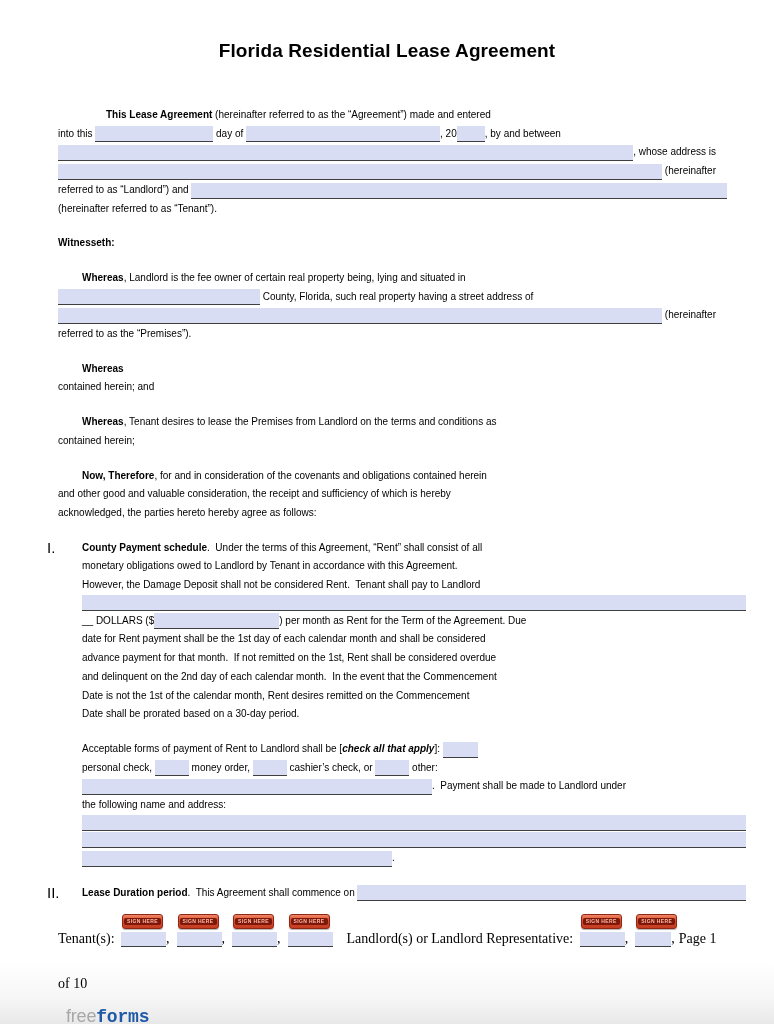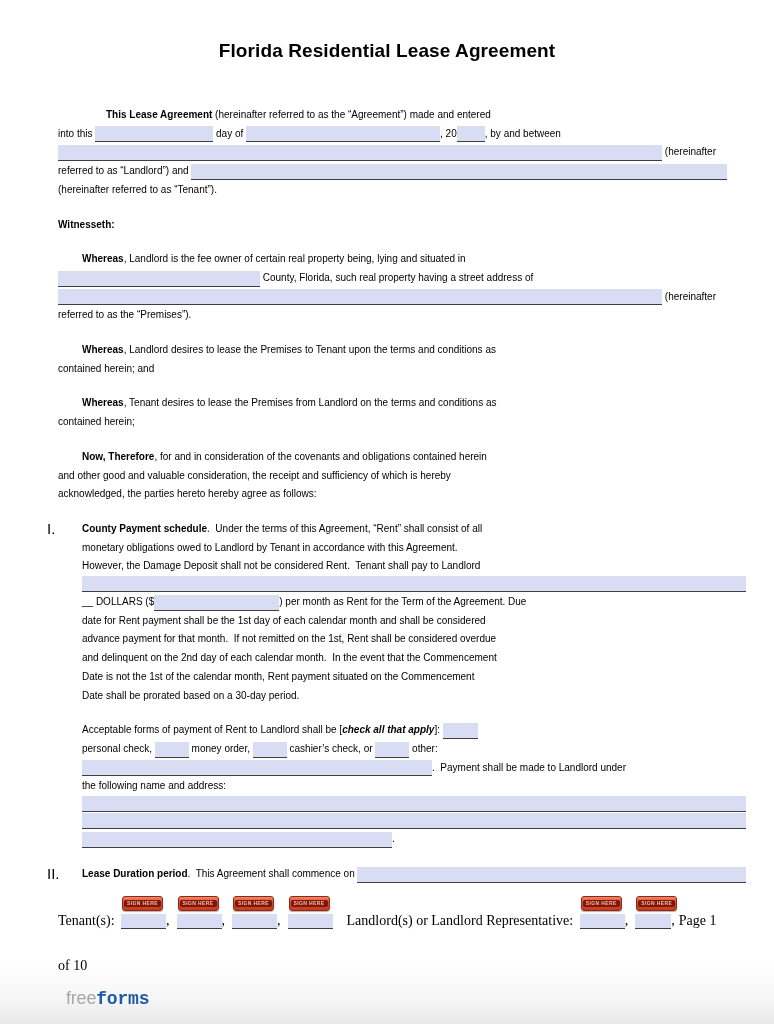--- a/index.html
+++ b/index.html
@@ -95,20 +95,23 @@
     <div class="title">Florida Residential Lease Agreement</div>
 
     <div class="para">
       <div class="line ind48">
         <span class="b">This Lease Agreement</span><span> (hereinafter referred to as the “Agreement”) made and entered</span>
       </div>
       <div class="line">
         <span>into this </span><span class="blank w118"></span><span> day of </span><span class="blank w194"></span><span>, 20</span><span class="blank w28"></span><span>, by and between</span>
       </div>
       <div class="line">
+        <span class="blank fill"></span><span>, whose address is</span>
+      </div>
+      <div class="line">
         <span class="blank fill"></span><span> (hereinafter</span>
       </div>
       <div class="line">
         <span>referred to as “Landlord”) and </span><span class="blank fill ext11"></span>
       </div>
       <div class="line">
         <span>(hereinafter referred to as “Tenant”).</span>
       </div>
     </div>
 
@@ -128,21 +131,21 @@
       <div class="line">
         <span class="blank fill"></span><span> (hereinafter</span>
       </div>
       <div class="line">
         <span>referred to as the “Premises”).</span>
       </div>
     </div>
 
     <div class="para">
       <div class="line ind24">
-        <span class="b">Whereas</span><span>, Landlord desires to lease the Premises to Tenant upon the terms and conditions as</span>
+        <span class="b">Whereas</span>
       </div>
       <div class="line">
         <span>contained herein; and</span>
       </div>
     </div>
 
     <div class="para">
       <div class="line ind24">
         <span class="b">Whereas</span><span>, Tenant desires to lease the Premises from Landlord on the terms and conditions as</span>
       </div>
@@ -184,21 +187,21 @@
         <div class="line">
           <span>date for Rent payment shall be the 1st day of each calendar month and shall be considered</span>
         </div>
         <div class="line">
           <span>advance payment for that month.  If not remitted on the 1st, Rent shall be considered overdue</span>
         </div>
         <div class="line">
           <span>and delinquent on the 2nd day of each calendar month.  In the event that the Commencement</span>
         </div>
         <div class="line">
-          <span>Date is not the 1st of the calendar month, Rent payment situated on the Commencement</span>
+          <span>Date is not the 1st of the calendar month, Rent desires remitted on the Commencement</span>
         </div>
         <div class="line">
           <span>Date shall be prorated based on a 30-day period.</span>
         </div>
       </div>
     </div>
 
     <div class="ind-block">
       <div class="line">
         <span>Acceptable forms of payment of Rent to Landlord shall be [</span><span class="bi">check all that apply</span><span>]: </span><span class="blank w35"></span>

